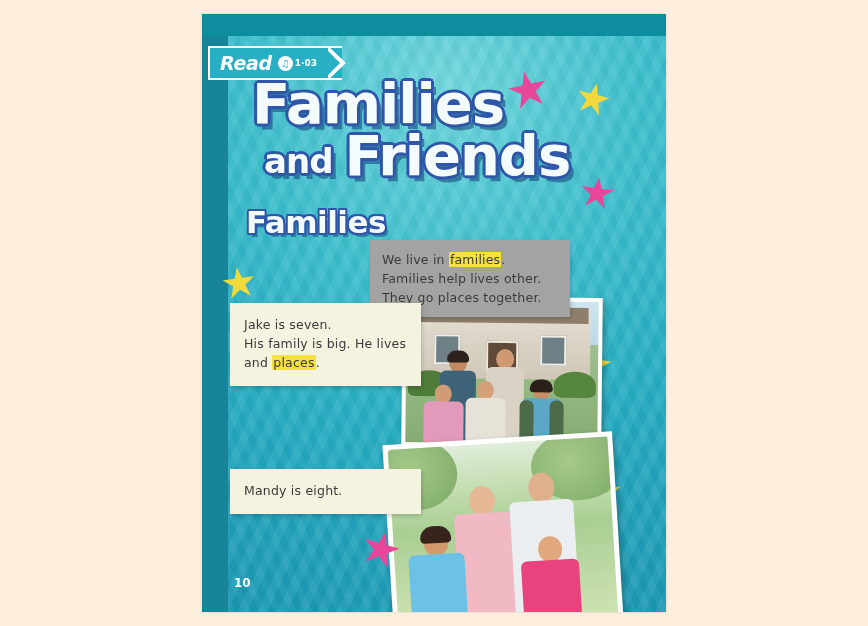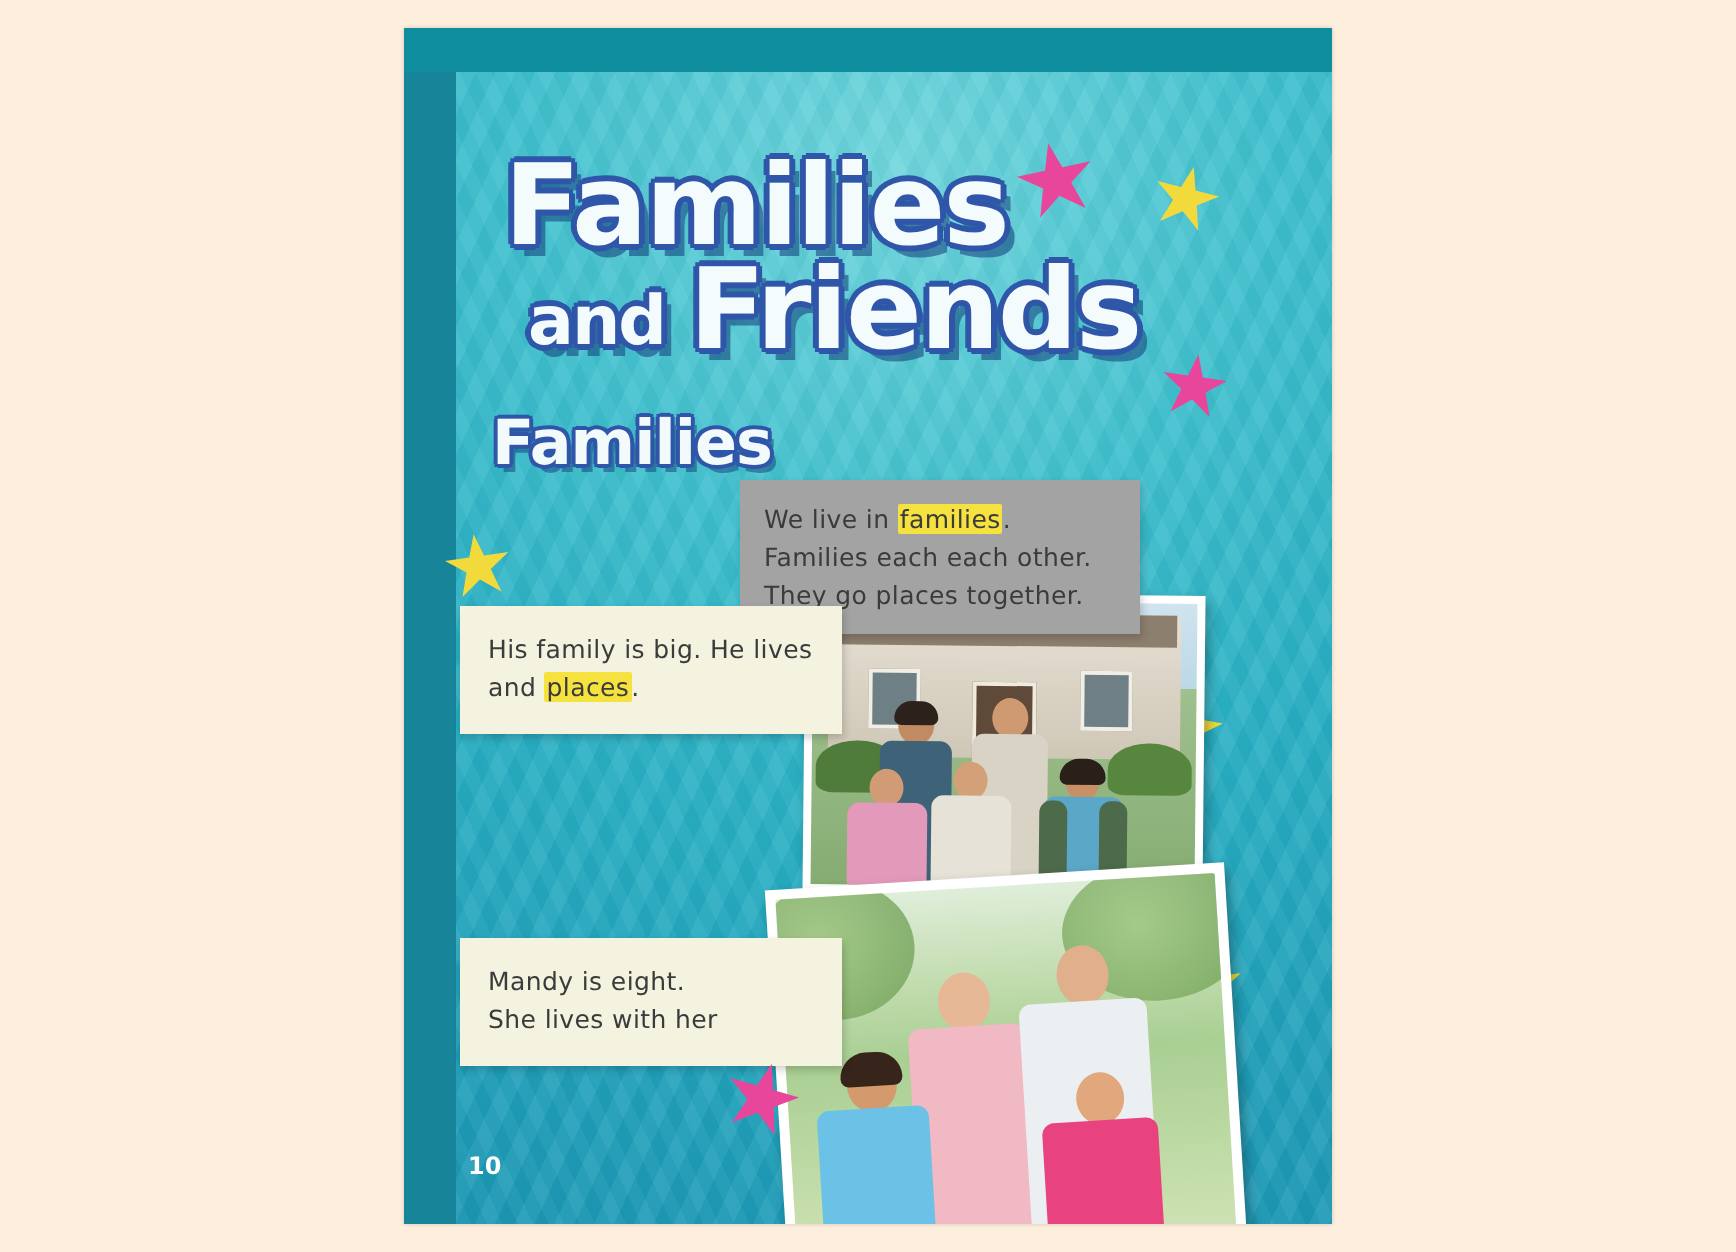--- a/index.html
+++ b/index.html
@@ -359,43 +359,53 @@
     <svg width="34" height="34" viewBox="0 0 100 100">
         <polygon points="50,3 61,36 97,36 68,57 79,92 50,70 21,92 32,57 3,36 39,36" fill="#f2d93c"></polygon>
       </svg>
   </span>
   <span class="star" style="left:160px; top:516px; transform:rotate(16deg); z-index:9;">
     <svg width="38" height="38" viewBox="0 0 100 100">
         <polygon points="50,3 61,36 97,36 68,57 79,92 50,70 21,92 32,57 3,36 39,36" fill="#e8469a"></polygon>
       </svg>
   </span>
 
+  <div id="read-banner">
+    <div id="read-banner-bg"></div>
+    <div id="read-banner-arrow"></div>
+    <div id="read-banner-arrow-inner"></div>
+    <span id="read-label">Read</span>
+    <span id="audio-chip">
+      <span id="audio-icon">♫</span>
+      <span id="audio-track">1·03</span>
+    </span>
+  </div>
 
   <div id="title-wrap">
     <div id="title-1" class="title-line">Families</div>
     <div id="title-2-row">
       <span id="title-and" class="title-line">and</span>
       <span id="title-friends" class="title-line">Friends</span>
     </div>
   </div>
 
   <div id="section-families">Families</div>
 
   <div class="note" id="note-intro">
       <div><span>We live in </span><span class="hl">families</span><span>.</span></div>
-      <div><span>Families each each other.</span></div>
+      <div><span>Families help lives other.</span></div>
       <div><span>They go places together.</span></div>
     </div>
   <div class="note" id="note-jake">
+      <div><span>Jake is seven.</span></div>
       <div><span>His family is big. He lives</span></div>
       <div><span>and </span><span class="hl">places</span><span>.</span></div>
     </div>
   <div class="note" id="note-mandy">
       <div><span>Mandy is eight.</span></div>
-      <div><span>She lives with her</span></div>
     </div>
 
   <div class="photo" id="photo-jake">
     <div class="photo-inner" id="scene-jake">
       <div id="jake-house">
         <div id="jake-roof"></div>
         <div id="jake-window-1"></div>
         <div id="jake-window-2"></div>
         <div id="jake-door"></div>
       </div>

